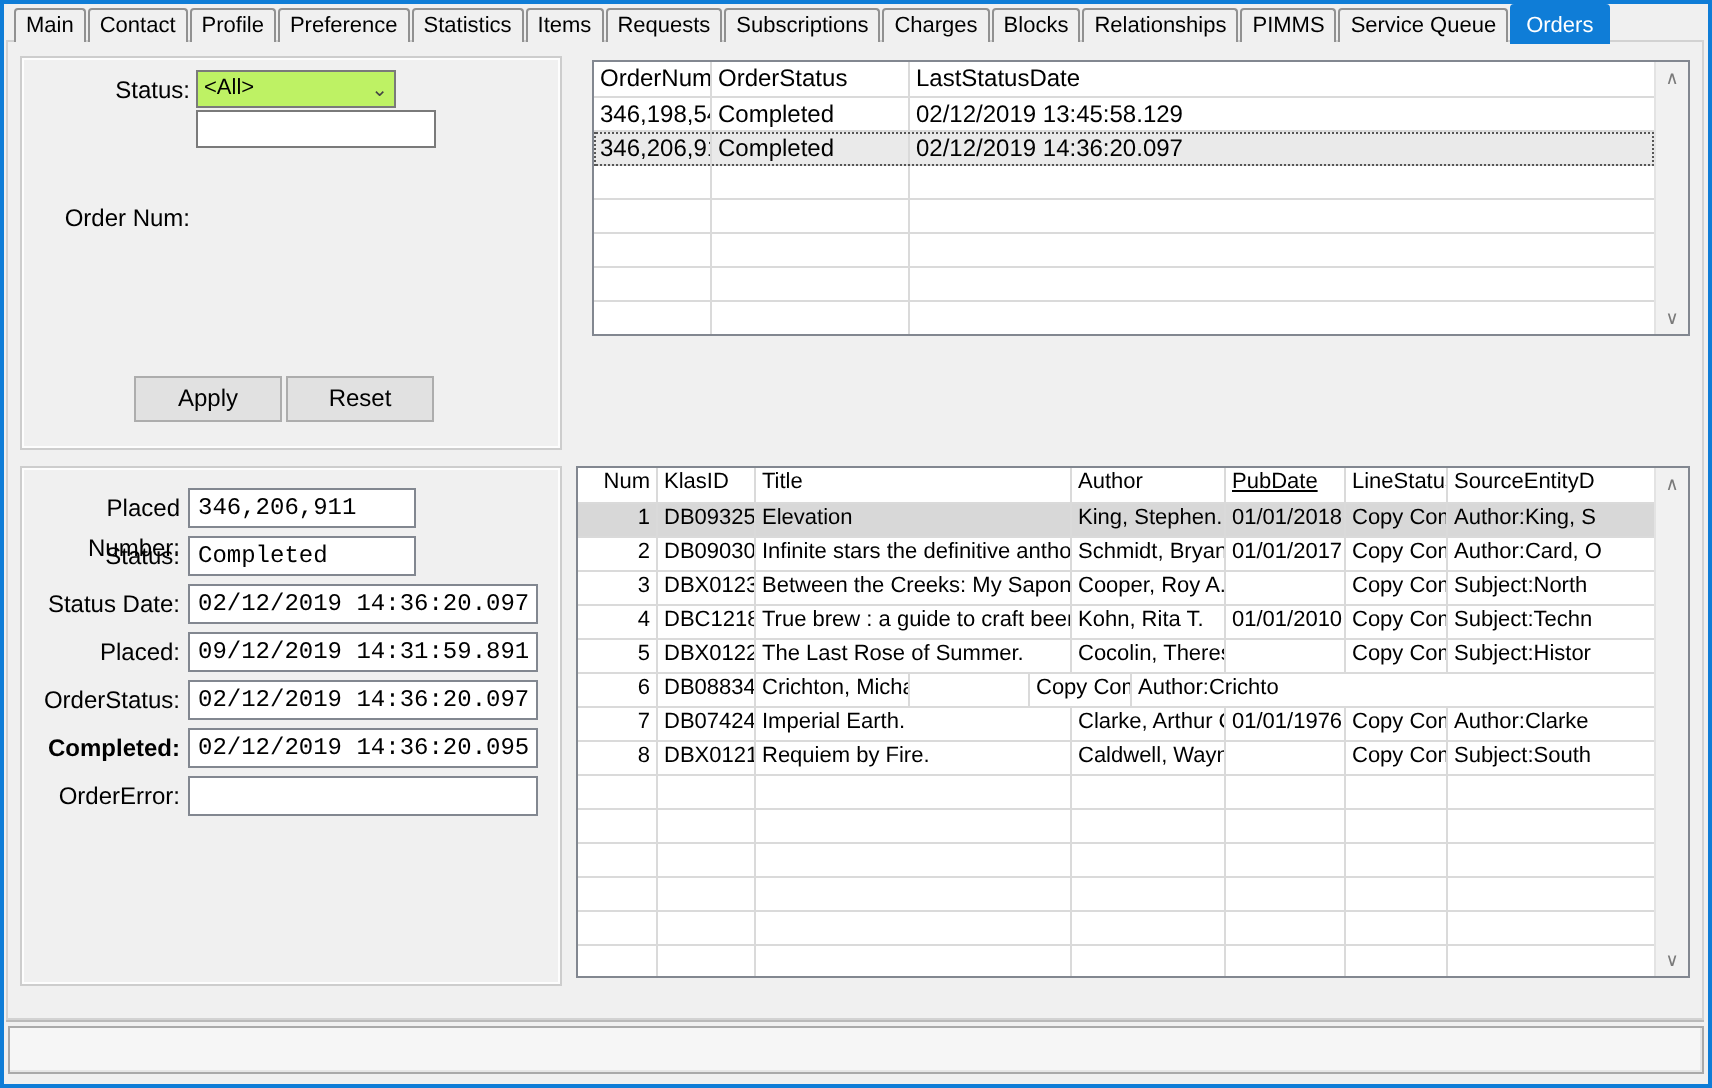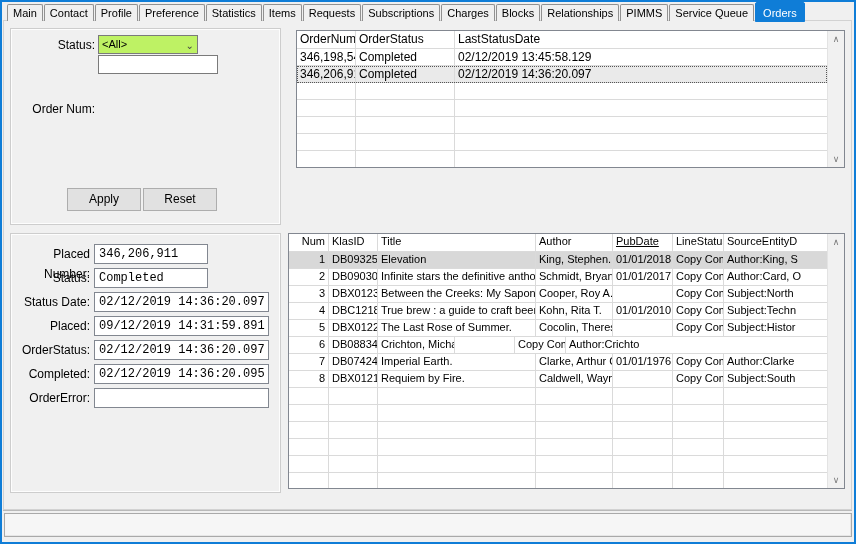--- a/index.html
+++ b/index.html
@@ -127,21 +127,21 @@
       <div class="dlabel" style="top: 10px;">Placed Number:</div>
       <div class="dfield" style="top: 10px; width: 114px;">346,206,911</div>
       <div class="dlabel" style="top: 34px;">Status:</div>
       <div class="dfield" style="top: 34px; width: 114px;">Completed</div>
       <div class="dlabel" style="top: 58px;">Status Date:</div>
       <div class="dfield" style="top: 58px; width: 175px;">02/12/2019 14:36:20.097</div>
       <div class="dlabel" style="top: 82px;">Placed:</div>
       <div class="dfield" style="top: 82px; width: 175px;">09/12/2019 14:31:59.891</div>
       <div class="dlabel" style="top: 106px;">OrderStatus:</div>
       <div class="dfield" style="top: 106px; width: 175px;">02/12/2019 14:36:20.097</div>
-      <div class="dlabel" style="top: 130px;">Completed:</div>
+      <div class="dlabel" style="top: 130px; font-weight: bold;">Completed:</div>
       <div class="dfield" style="top: 130px; width: 175px;">02/12/2019 14:36:20.095</div>
       <div class="dlabel" style="top: 154px;">OrderError:</div>
       <div class="dfield" style="top: 154px; width: 175px;"></div>
     </div>
 
   <div class="grid grid1" id="grid1">
     <div class="grow header">
         <div class="gcell vline right" style="width: 59px;">OrderNum</div>
         <div class="gcell vline" style="width: 99px;">OrderStatus</div>
         <div class="gcell grow-last">LastStatusDate</div>

